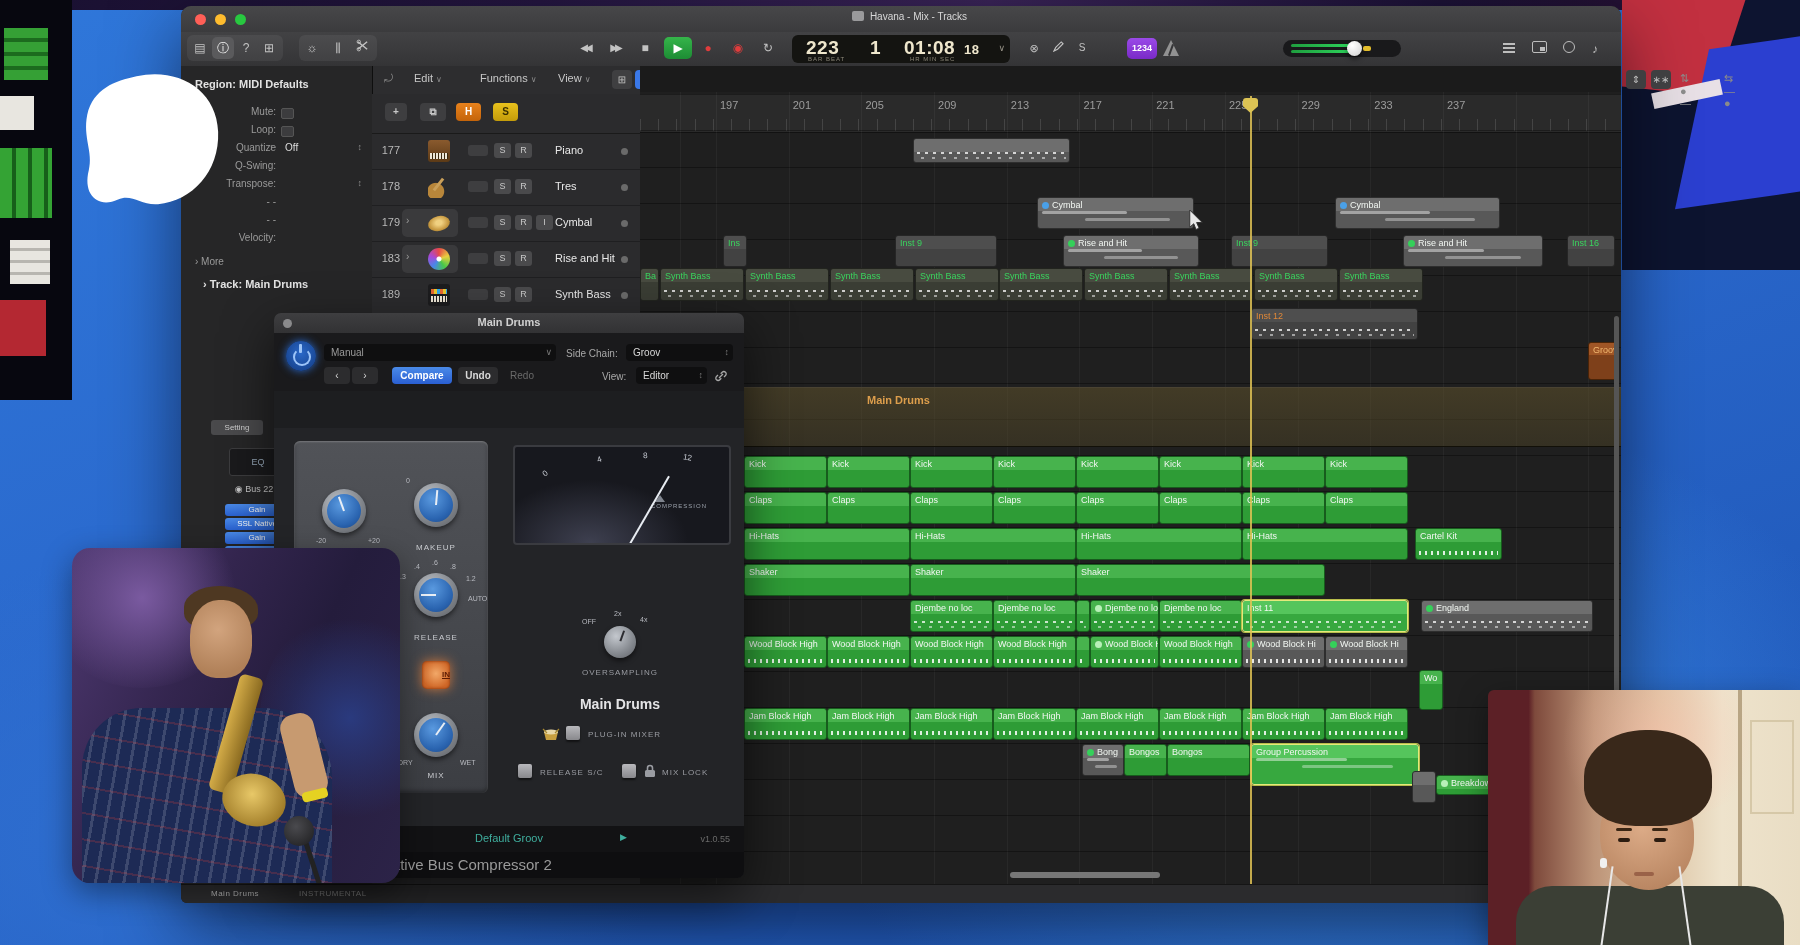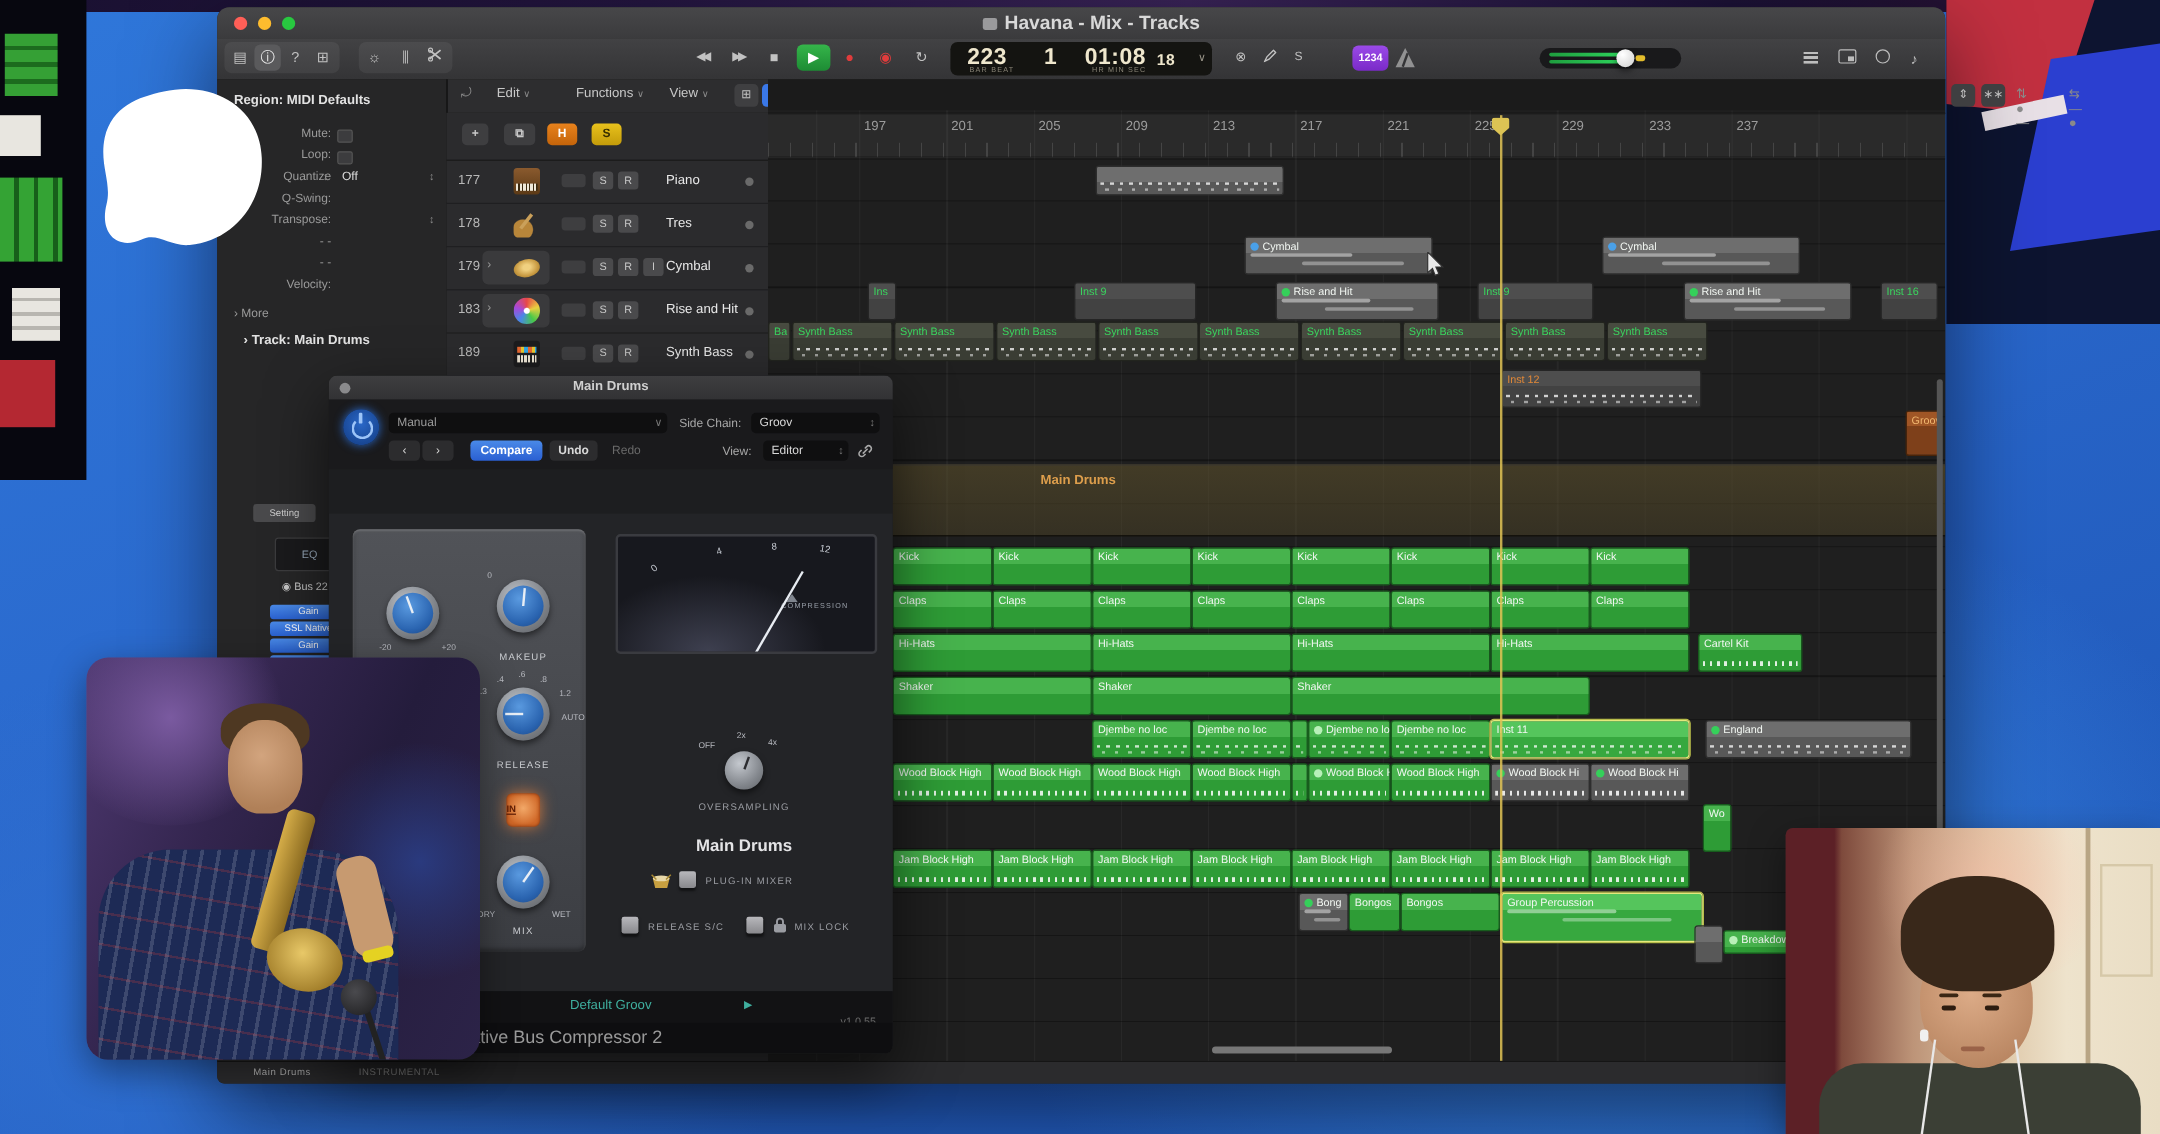--- a/index.html
+++ b/index.html
@@ -21,21 +21,21 @@
   .bg-tr{position:absolute;right:0;top:0;width:178px;height:270px;background:#0d1430;overflow:hidden;}
   .bg-tr i{position:absolute;display:block;}
   .tr1{left:-10px;top:-20px;width:120px;height:110px;background:#c23040;transform:skew(-18deg,6deg);}
   .tr2{left:70px;top:40px;width:130px;height:160px;background:#2b3fd0;transform:skew(-12deg,-8deg);}
   .tr3{left:30px;top:86px;width:70px;height:16px;background:#e8e0e6;transform:rotate(-12deg);}
   .blob{position:absolute;left:78px;top:64px;width:154px;height:154px;z-index:40;}
   
   .lw{position:absolute;left:181px;top:6px;width:1440px;height:897px;background:#232323;border-radius:10px 10px 6px 6px;box-shadow:0 25px 70px rgba(0,0,10,.55);z-index:10;}
   .titlebar{position:absolute;left:0;top:0;width:100%;height:26px;background:linear-gradient(180deg,#474749,#3b3b3d);border-radius:10px 10px 0 0;}
   .tl{position:absolute;top:8px;width:11px;height:11px;border-radius:50%;}
-  .title{position:absolute;left:0;right:0;top:5px;text-align:center;font-size:16px;font-weight:bold;color:#d8d8d8;padding-left:17px;}
+  .title{position:absolute;left:0;right:0;top:5px;text-align:center;font-size:10px;font-weight:normal;color:#d8d8d8;padding-left:17px;}
   .title .doc{display:inline-block;width:12px;height:10px;background:#9a9a9c;border-radius:2px;margin-right:6px;vertical-align:-1px;}
   .toolbar{position:absolute;left:0;top:26px;width:100%;height:34px;background:linear-gradient(180deg,#424244,#343436);border-bottom:1px solid #1c1c1c;}
   .tbtn{position:absolute;top:5px;width:22px;height:22px;border-radius:5px;color:#c2c2c2;font-size:12px;line-height:22px;text-align:center;}
   .tbtn.on{background:#5a5a5c;color:#f0f0f0;}
   .tgroup{position:absolute;top:3px;height:26px;border-radius:6px;background:rgba(255,255,255,.06);}
   .lcd{position:absolute;left:611px;top:3px;width:218px;height:28px;background:#141411;border-radius:6px;color:#efe7cd;}
   .lcd .big{position:absolute;top:2px;font-size:19px;font-weight:bold;letter-spacing:.5px;}
   .lcd .tiny{position:absolute;top:21px;font-size:6px;color:#8a8577;letter-spacing:1px;}
   .lcd .sec{font-size:13px;}
   .lcd .chev{position:absolute;right:5px;top:8px;font-size:9px;color:#9a9589;}
@@ -151,34 +151,34 @@
   .ssllogo .cir{position:absolute;right:52px;top:2px;width:18px;height:18px;border-radius:50%;border:3px solid #3a3a40;border-left-color:transparent;transform:rotate(45deg);}
   .ssllogo .s1{position:absolute;right:8px;top:0;font-size:11px;font-weight:bold;color:#2d2d31;}
   .ssllogo .s2{position:absolute;right:2px;top:11px;font-size:8px;color:#8a8a92;letter-spacing:.5px;}
   .pw-body{position:absolute;left:0;top:115px;width:100%;height:398px;background:#232427;}
   .knobpanel{position:absolute;left:20px;top:13px;width:194px;height:352px;border-radius:6px;background:linear-gradient(180deg,#515358,#3c3e43);box-shadow:inset 0 1px 2px rgba(255,255,255,.25),inset 0 -2px 4px rgba(0,0,0,.4);}
   .knob{position:absolute;width:44px;height:44px;border-radius:50%;background:radial-gradient(circle at 38% 32%,#bfc3c9,#7e8288 60%,#5a5d62);box-shadow:0 3px 5px rgba(0,0,0,.5);}
   .knob .cap{position:absolute;left:5px;top:5px;width:34px;height:34px;border-radius:50%;background:radial-gradient(circle at 40% 32%,#5a9ae0,#2a64b0 65%,#1b4684);}
   .knob .ptr{position:absolute;left:50%;top:50%;width:2px;height:15px;margin-left:-1px;background:#e8eef5;transform-origin:50% 0;}
   .klab{position:absolute;font-size:8px;color:#caccd0;letter-spacing:1px;text-align:center;}
   .ktick{position:absolute;font-size:7px;color:#b8bac0;}
-  .inbtn{position:absolute;width:28px;height:28px;border-radius:5px;background:radial-gradient(circle at 50% 45%,#f2a868,#d06828 70%);box-shadow:0 0 12px rgba(235,130,60,.8),inset 0 0 3px #7a2c08;color:#5c1c04;font-size:8px;font-weight:bold;text-align:left;line-height:28px;text-decoration:underline;}
+  .inbtn{position:absolute;width:28px;height:28px;border-radius:5px;background:radial-gradient(circle at 50% 45%,#f2a868,#d06828 70%);box-shadow:0 0 12px rgba(235,130,60,.8),inset 0 0 3px #7a2c08;color:#5c1c04;font-size:8px;font-weight:bold;text-align:right;line-height:28px;text-decoration:underline;}
   .vu{position:absolute;left:239px;top:17px;width:214px;height:96px;border-radius:4px;border:2px solid #3a3b40;background:radial-gradient(140px 90px at 35% 100%,#3e4050 0%,#17181e 70%);overflow:hidden;}
   .vu .needle{position:absolute;left:52%;bottom:-6px;width:2px;height:84px;background:#e8ecf2;transform-origin:50% 100%;transform:rotate(30deg);}
   .vu .vt{position:absolute;font-size:8px;color:#c8ccd4;}
   .vu .cl{position:absolute;right:22px;top:56px;font-size:6px;color:#9aa0aa;letter-spacing:1px;}
   .vu .clog{position:absolute;right:64px;top:48px;width:10px;height:7px;background:#9aa0aa;clip-path:polygon(0 100%,50% 0,100% 100%);opacity:.8;}
   .tagline{position:absolute;left:0;width:100%;text-align:center;font-family:"Liberation Serif",serif;font-size:13px;color:#b4b6bc;}
   .osknob{position:absolute;width:32px;height:32px;border-radius:50%;background:radial-gradient(circle at 38% 32%,#c4c8ce,#84888e 60%,#5e6166);box-shadow:0 3px 5px rgba(0,0,0,.5);}
   .osknob .ptr{position:absolute;left:50%;top:4px;width:2px;height:11px;margin-left:-1px;background:#2c2c30;transform-origin:50% 12px;transform:rotate(20deg);}
   .ckb{position:absolute;width:14px;height:14px;border-radius:2px;background:linear-gradient(180deg,#b8b8bc,#88888c);box-shadow:0 2px 2px rgba(0,0,0,.5);}
   .pw-foot{position:absolute;left:0;top:513px;width:100%;height:26px;background:#121214;}
   .pw-foot .pp{position:absolute;left:0;right:0;text-align:center;top:6px;font-size:11px;color:#3fae9e;}
   .pw-foot .ar{position:absolute;top:6px;font-size:9px;color:#3fae9e;}
-  .pw-foot .ver{position:absolute;right:14px;top:20px;font-size:9px;color:#6a6a6a;}
+  .pw-foot .ver{position:absolute;right:14px;top:8px;font-size:9px;color:#6a6a6a;}
   .pw-bottom{position:absolute;left:0;top:539px;width:100%;height:26px;background:#0e0e10;}
   .pw-bottom span{position:absolute;left:75px;top:4px;font-size:15px;color:#9a9a9a;}
   
   .camL{position:absolute;left:72px;top:548px;width:328px;height:335px;border-radius:18px;overflow:hidden;z-index:30;background:linear-gradient(115deg,#4e3870 0%,#33254e 35%,#241c3c 60%,#2c2348 100%);box-shadow:0 10px 30px rgba(0,0,0,.4);}
   .camL i{position:absolute;display:block;}
   .mBlotch{left:-30px;top:-40px;width:200px;height:180px;border-radius:50%;background:radial-gradient(circle,#7a5aa0 0%,rgba(122,90,160,0) 70%);}
   .mBlotch2{right:-40px;top:60px;width:180px;height:220px;border-radius:50%;background:radial-gradient(circle,#2a3a7e 0%,rgba(42,58,126,0) 70%);}
   .mBody{left:10px;top:160px;width:250px;height:185px;border-radius:60px 70px 0 0;background:#1d2a55;}
   .mBody:after{content:"";position:absolute;inset:0;border-radius:60px 70px 0 0;background:repeating-linear-gradient(100deg,rgba(232,235,245,.16) 0 3px,transparent 3px 14px),repeating-linear-gradient(10deg,rgba(200,60,60,.25) 0 2px,transparent 2px 26px);}
   .mHead{left:118px;top:52px;width:62px;height:78px;border-radius:46% 46% 42% 42%;background:radial-gradient(circle at 45% 38%,#d2a47e,#b08058 75%);}

